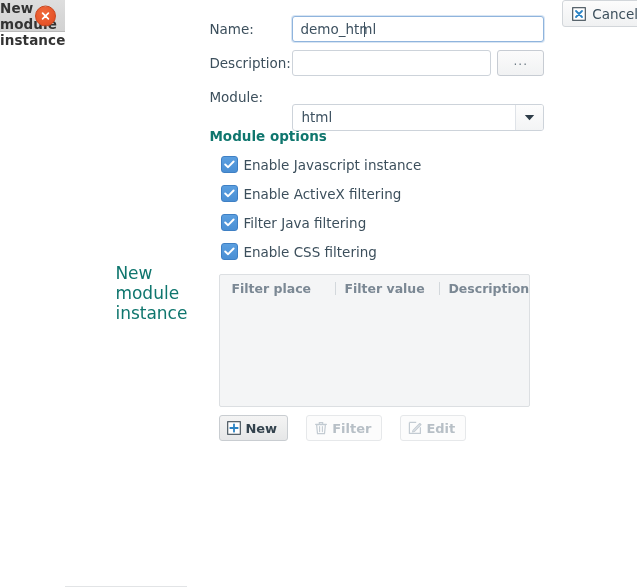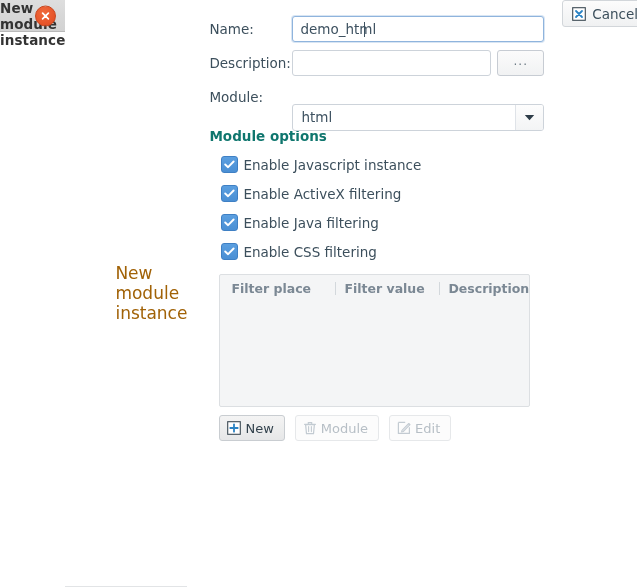--- a/index.html
+++ b/index.html
@@ -53,21 +53,21 @@
   .page-heading {
     min-height: 56px;
     display: flex;
     align-items: center;
     padding: 0 0 0 10px;
     background: #ffffff;
     border-bottom: 1px solid #e2e4e6;
   }
   .page-heading-text {
     font-size: 17px;
-    color: #a16207;
+    color: #0f766e;
     font-weight: normal;
     margin-left: 40px;
   }
 
   
   .content {
     flex: 1;
     padding: 0 18px;
     background: #ffffff;
     position: relative;
@@ -228,22 +228,23 @@
     width: 1px;
     height: 13px;
     background: #d3d8dc;
     margin-right: 8px;
   }
   .tbody { height: 104px; }
 
   
   .table-actions {
     display: flex;
-    gap: 10px;
+    gap: 18px;
     margin: 8px 0 3px 14px;
+    font-weight: bold;
   }
   .tbtn {
     height: 26px;
     padding: 0 10px 0 7px;
     border: 1px solid #d4d8dc;
     border-radius: 3px;
     background: linear-gradient(to bottom, #fbfbfb 0%, #eeeff0 100%);
     display: flex;
     align-items: center;
     gap: 4px;
@@ -367,21 +368,21 @@
             </svg>
         </span>
         <span class="cblabel">Enable ActiveX filtering</span>
       </div>
       <div class="checkrow">
         <span class="cbox">
           <svg width="11" height="9" viewBox="0 0 11 9">
               <path d="M1.2 4.5 L4.1 7.2 L9.6 1.5" stroke="#ffffff" stroke-width="1.9" fill="none" stroke-linecap="round" stroke-linejoin="round"></path>
             </svg>
         </span>
-        <span class="cblabel">Enable Java filtering</span>
+        <span class="cblabel">Filter Java filtering</span>
       </div>
       <div class="checkrow">
         <span class="cbox">
           <svg width="11" height="9" viewBox="0 0 11 9">
               <path d="M1.2 4.5 L4.1 7.2 L9.6 1.5" stroke="#ffffff" stroke-width="1.9" fill="none" stroke-linecap="round" stroke-linejoin="round"></path>
             </svg>
         </span>
         <span class="cblabel">Enable CSS filtering</span>
       </div>
     </div>
@@ -416,21 +417,21 @@
 
       <div class="tbtn disabled">
         <span>
           <svg width="14" height="14" viewBox="0 0 14 14">
             <path d="M2.6 3.6 L11.4 3.6 L10.5 12.6 L3.5 12.6 Z" fill="none" stroke="#c3cbd2" stroke-width="1.2" stroke-linejoin="round"></path>
             <path d="M1.6 3.3 L12.4 3.3" stroke="#c3cbd2" stroke-width="1.3" stroke-linecap="round"></path>
             <path d="M5.3 3.2 L5.3 1.6 L8.7 1.6 L8.7 3.2" fill="none" stroke="#c3cbd2" stroke-width="1.1"></path>
             <path d="M5.6 5.6 L5.6 10.6 M8.4 5.6 L8.4 10.6" stroke="#c3cbd2" stroke-width="1.1" stroke-linecap="round"></path>
           </svg>
         </span>
-        <span>Module</span>
+        <span>Filter</span>
       </div>
 
       <div class="tbtn disabled">
         <span>
           <svg width="14" height="14" viewBox="0 0 14 14">
             <path d="M1.4 1.4 L8.2 1.4 M1.4 1.4 L1.4 12.4 L12.4 12.4 L12.4 6.2" fill="none" stroke="#c3cbd2" stroke-width="1.2" stroke-linejoin="round"></path>
             <path d="M5.0 9.3 L11.8 2.5 L13.0 3.7 L6.2 10.5 L4.6 10.9 Z" fill="#ffffff" stroke="#c3cbd2" stroke-width="1.1" stroke-linejoin="round"></path>
           </svg>
         </span>
         <span>Edit</span>

